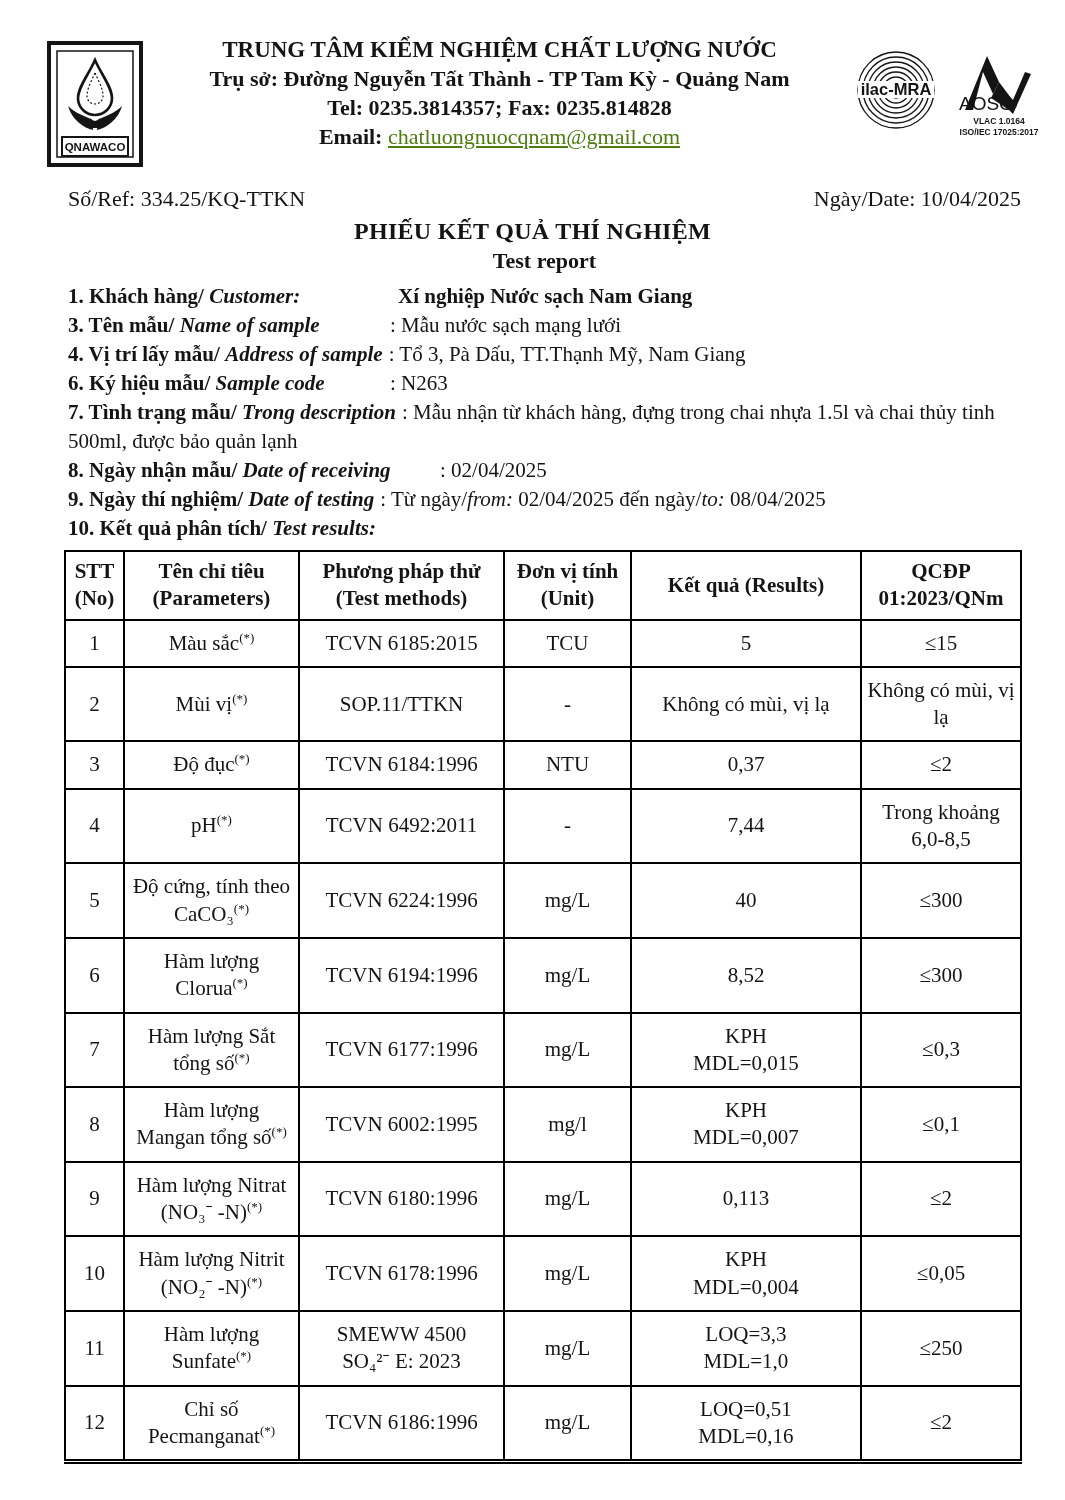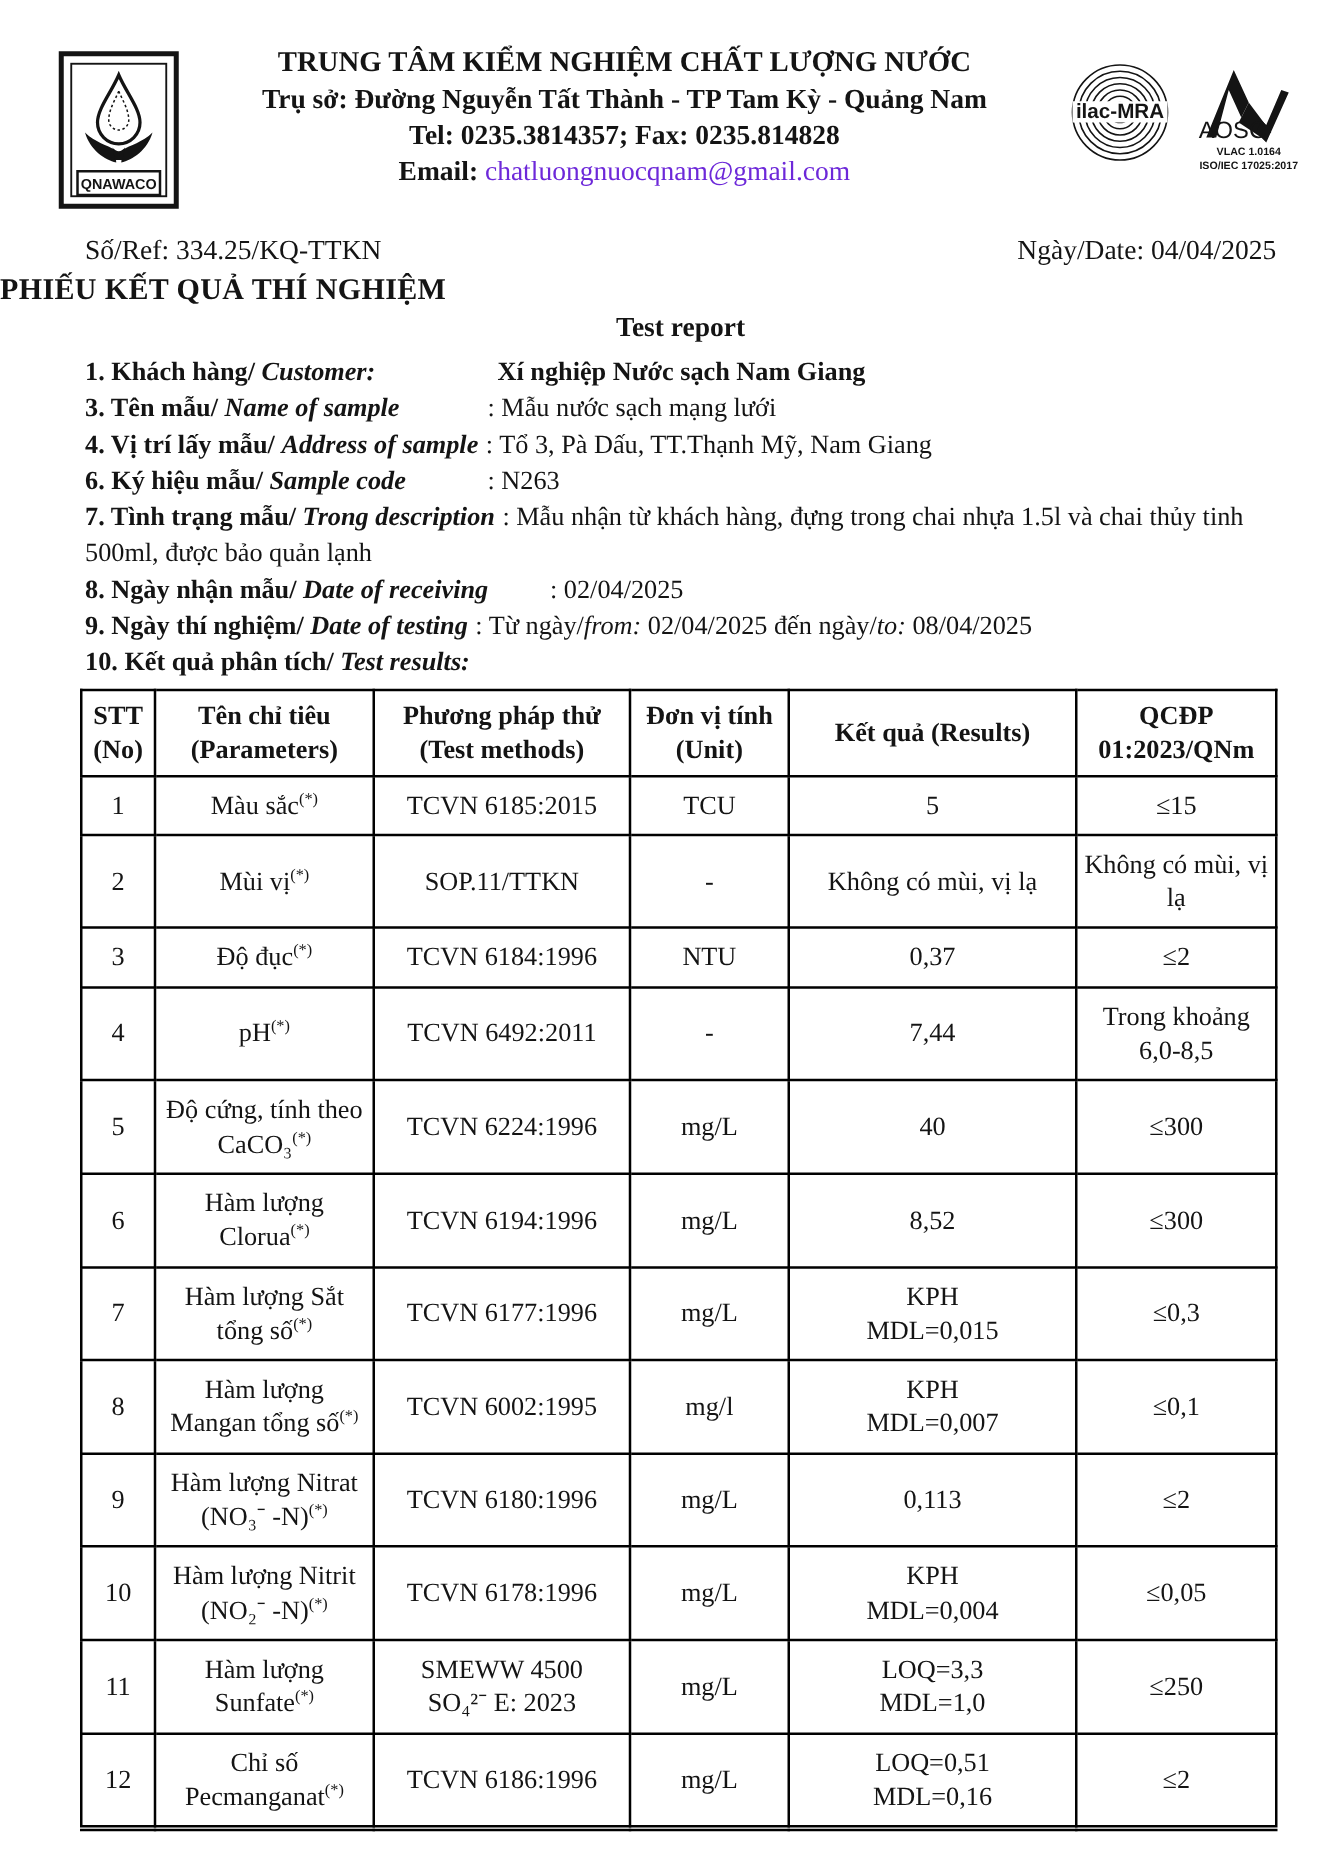--- a/index.html
+++ b/index.html
@@ -11,25 +11,25 @@
   }
   
   .header { display:flex; align-items:flex-start; padding:34px 18px 0 46px; }
   .logo-left { flex:0 0 auto; margin-top:6px; }
   .header-center { flex:1 1 auto; text-align:center; padding:0 4px; }
   .company-name { font-size:24px; letter-spacing:.5px; font-weight:500; white-space:nowrap; }
   .center-name  { font-size:23px; font-weight:700; margin-top:3px; white-space:nowrap; }
   .hq-address   { font-size:22px; font-weight:700; margin-top:3px; white-space:nowrap; }
   .telfax       { font-size:22px; font-weight:700; margin-top:3px; }
   .email-line   { font-size:22px; font-weight:700; margin-top:3px; }
-  .email-link   { font-weight:400; color:#6d28d9; }
+  .email-link   { font-weight:400; text-decoration:underline; color:#4d7c0f; }
   .logos-right { flex:0 0 auto; display:flex; align-items:flex-start; gap:6px; margin-top:14px; }
   
   .ref-row { display:flex; justify-content:space-between; padding:14px 44px 0 68px; font-size:22px; }
-  .doc-title { font-size:24px; font-weight:700; margin-top:6px; letter-spacing:.3px; }
+  .doc-title { text-align:center; font-size:24px; font-weight:700; margin-top:6px; letter-spacing:.3px; }
   .doc-subtitle { text-align:center; font-size:22px; font-weight:700; margin-top:3px;padding-left:24px; }
   
   .info-block { padding:8px 40px 0 68px; font-size:21px; }
   .info-line { line-height:29px; }
   .b  { font-weight:700; }
   .bi { font-weight:700; font-style:italic; }
   .lab { display:inline-block; }
   .w330 { min-width:330px; }
   .w240 { min-width:238px; }
   .w322 { min-width:322px; }
@@ -100,21 +100,21 @@
         <path d="M62 58 L70 66 L88 26 L82 24 L70 52 L66 48 Z" fill="#141414"></path>
         <text x="16" y="62" font-family="Liberation Sans, sans-serif" font-size="19" fill="#141414">AOSC</text>
         <text x="56" y="76" text-anchor="middle" font-family="Liberation Sans, sans-serif" font-size="8.5" font-weight="bold" fill="#141414">VLAC 1.0164</text>
         <text x="56" y="87" text-anchor="middle" font-family="Liberation Sans, sans-serif" font-size="8.5" font-weight="bold" fill="#141414">ISO/IEC 17025:2017</text>
       </svg>
     </div>
   </div>
 
   <div class="ref-row">
     <span>Số/Ref: 334.25/KQ-TTKN</span>
-    <span>Ngày/Date: 04/04/2025</span>
+    <span>Ngày/Date: 10/04/2025</span>
   </div>
 
   <div class="doc-title">PHIẾU KẾT QUẢ THÍ NGHIỆM</div>
   <div class="doc-subtitle">Test report</div>
 
   <div class="info-block">
 
     <div class="info-line">
       <span class="lab w330"><span class="b">1. Khách hàng/</span>
       <span class="bi">Customer:</span></span><span class="b">Xí nghiệp Nước sạch Nam Giang</span>

